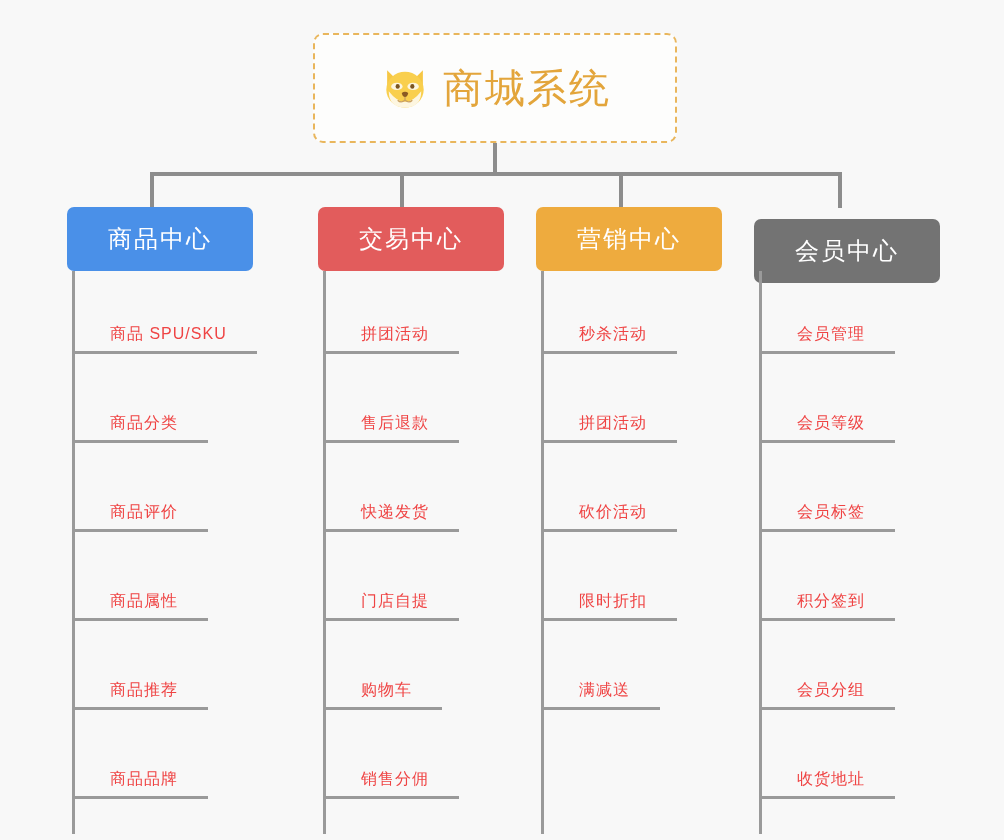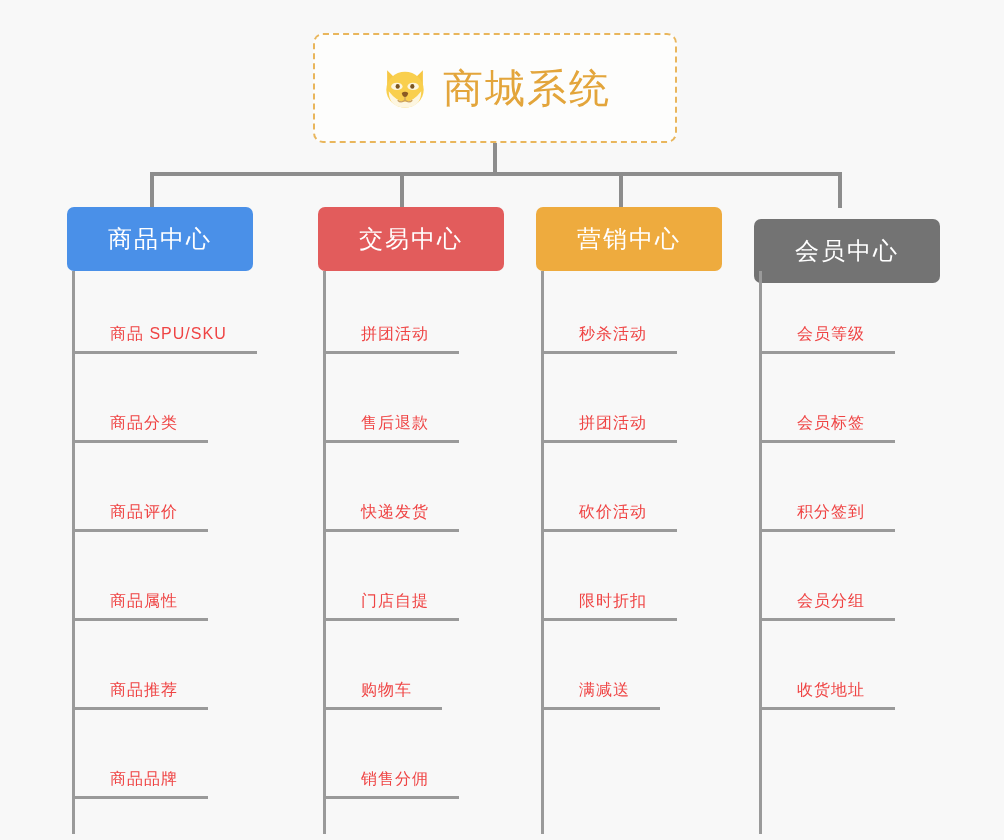--- a/index.html
+++ b/index.html
@@ -228,20 +228,23 @@
       <li class="leaf">
           <span class="leaf-inner">满减送</span>
         </li>
     </ul>
   </div>
 
   <div class="branch" style="left:759px;">
     <div class="branch-trunk" style="height:563px;"></div>
     <ul class="leaf-list">
       <li class="leaf">
+          <span class="leaf-inner">会员管理</span>
+        </li>
+      <li class="leaf">
           <span class="leaf-inner">会员等级</span>
         </li>
       <li class="leaf">
           <span class="leaf-inner">会员标签</span>
         </li>
       <li class="leaf">
           <span class="leaf-inner">积分签到</span>
         </li>
       <li class="leaf">
           <span class="leaf-inner">会员分组</span>

